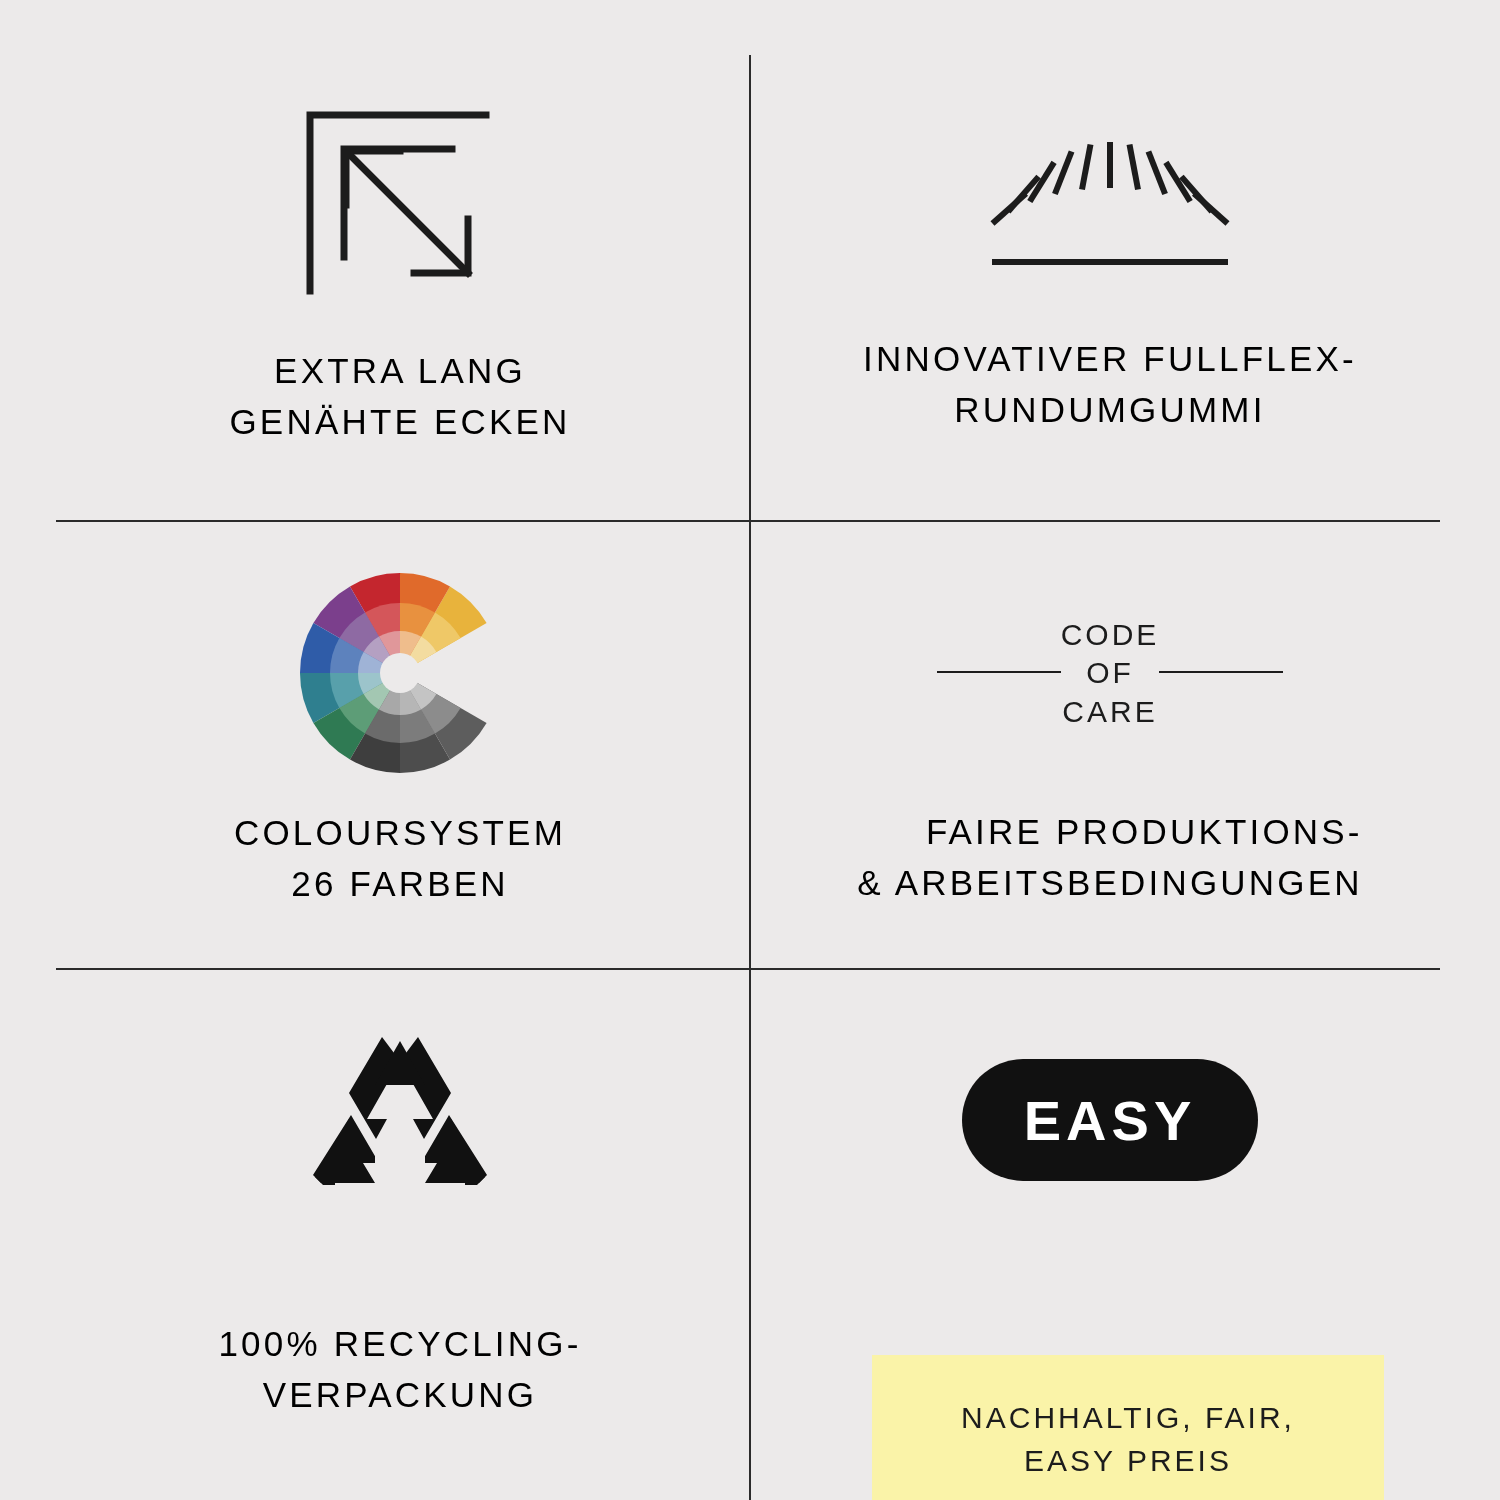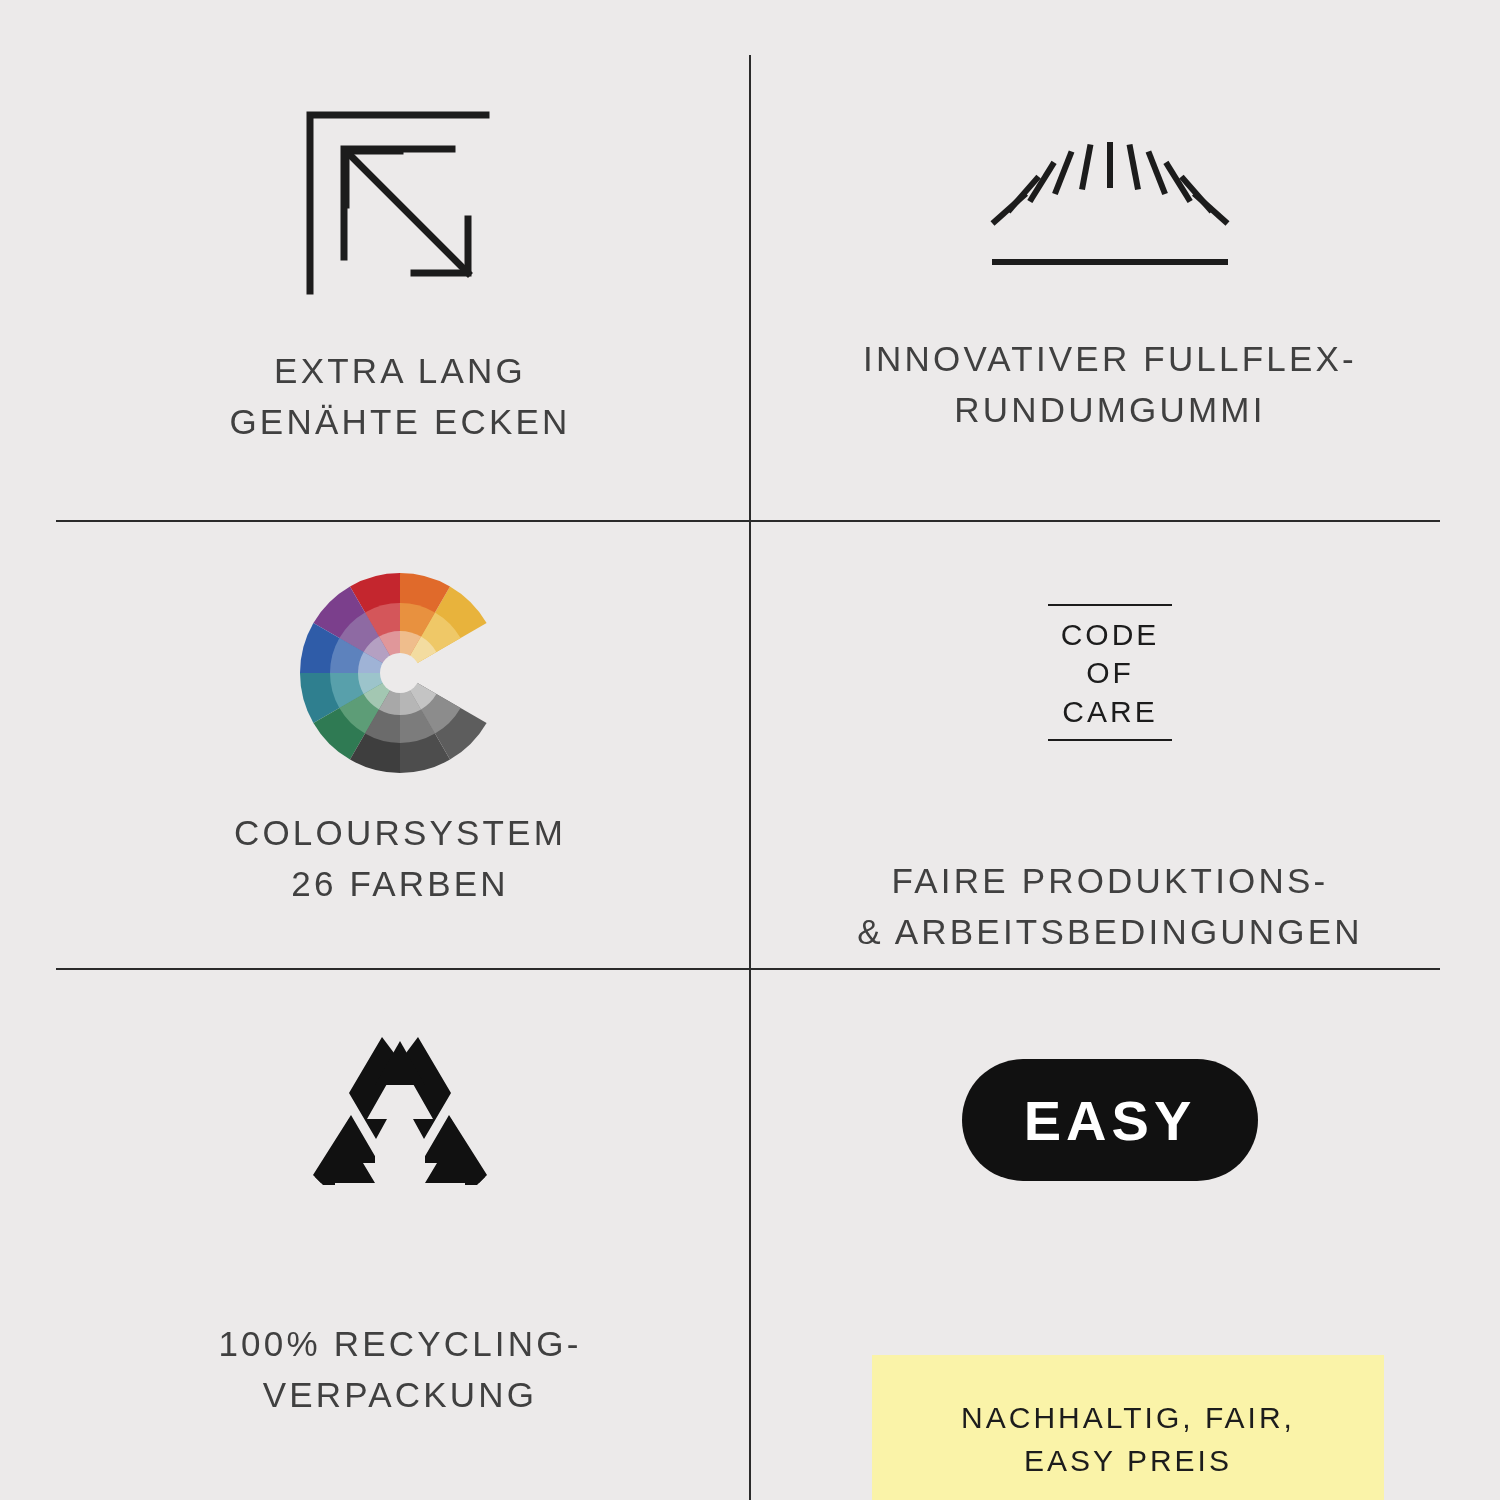--- a/index.html
+++ b/index.html
@@ -53,21 +53,21 @@
     display: flex;
     align-items: center;
     justify-content: center;
   }
   .cell-label {
     text-align: center;
     font-size: 35px;
     letter-spacing: 3.2px;
     line-height: 1.45;
     font-weight: 400;
-    color: #404040;
+    color: #000000;
     white-space: pre-line;
   }
 
   
   .c1 { left: 60px;  top: 95px;  width: 680px; }
   .c2 { left: 770px; top: 95px;  width: 680px; }
   .c3 { left: 60px;  top: 565px; width: 680px; }
   .c4 { left: 770px; top: 565px; width: 680px; }
   .c5 { left: 60px;  top: 1025px; width: 680px; gap: 44px; }
   .c6 { left: 770px; top: 1025px; width: 680px; }
@@ -75,27 +75,27 @@
   .c1 .cell-icon { height: 215px; }
   .c2 .cell-icon { height: 215px; }
   .c3 .cell-icon { height: 215px; }
   .c4 .cell-icon { height: 215px; }
   .c5 .cell-icon { height: 190px; }
   .c6 .cell-icon { height: 190px; }
 
   .c1 .cell-label { margin-top: 36px; }
   .c2 .cell-label { margin-top: 24px; }
   .c3 .cell-label { margin-top: 28px; }
-  .c4 .cell-label { margin-top: 76px; }
+  .c4 .cell-label { margin-top: 27px; text-align: right; }
   .c5 .cell-label { margin-top: 60px; }
 
   
   .coc {
     display: flex;
-    flex-direction: column;
+    flex-direction: row;
     align-items: center;
     justify-content: center;
   }
   .coc-rule {
     width: 124px;
     height: 2px;
     background: #1c1c1c;
   }
   .coc-lines {
     padding: 10px 0 8px 0;

